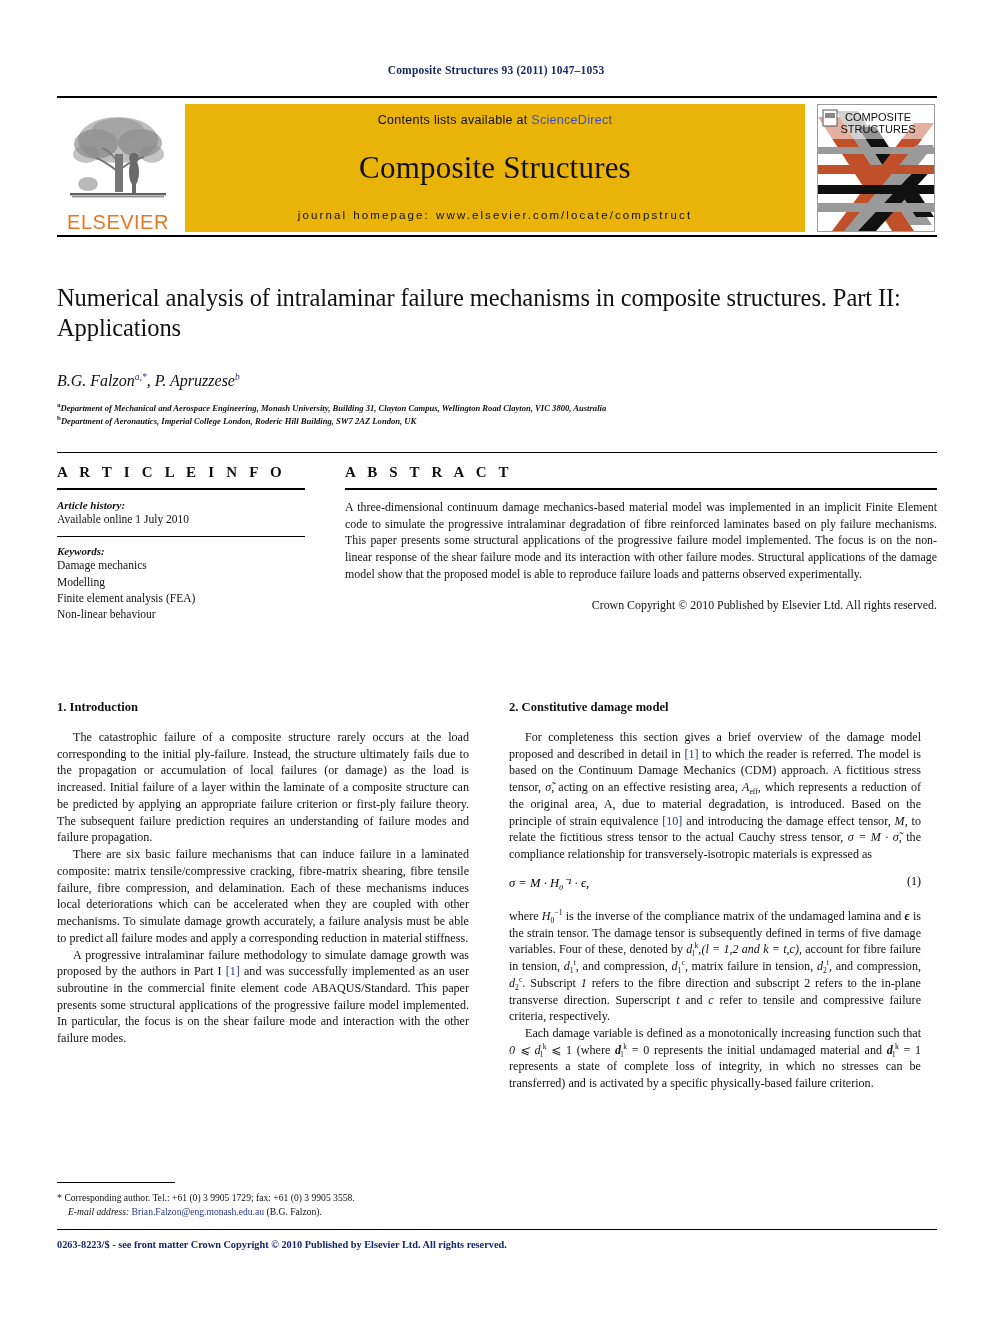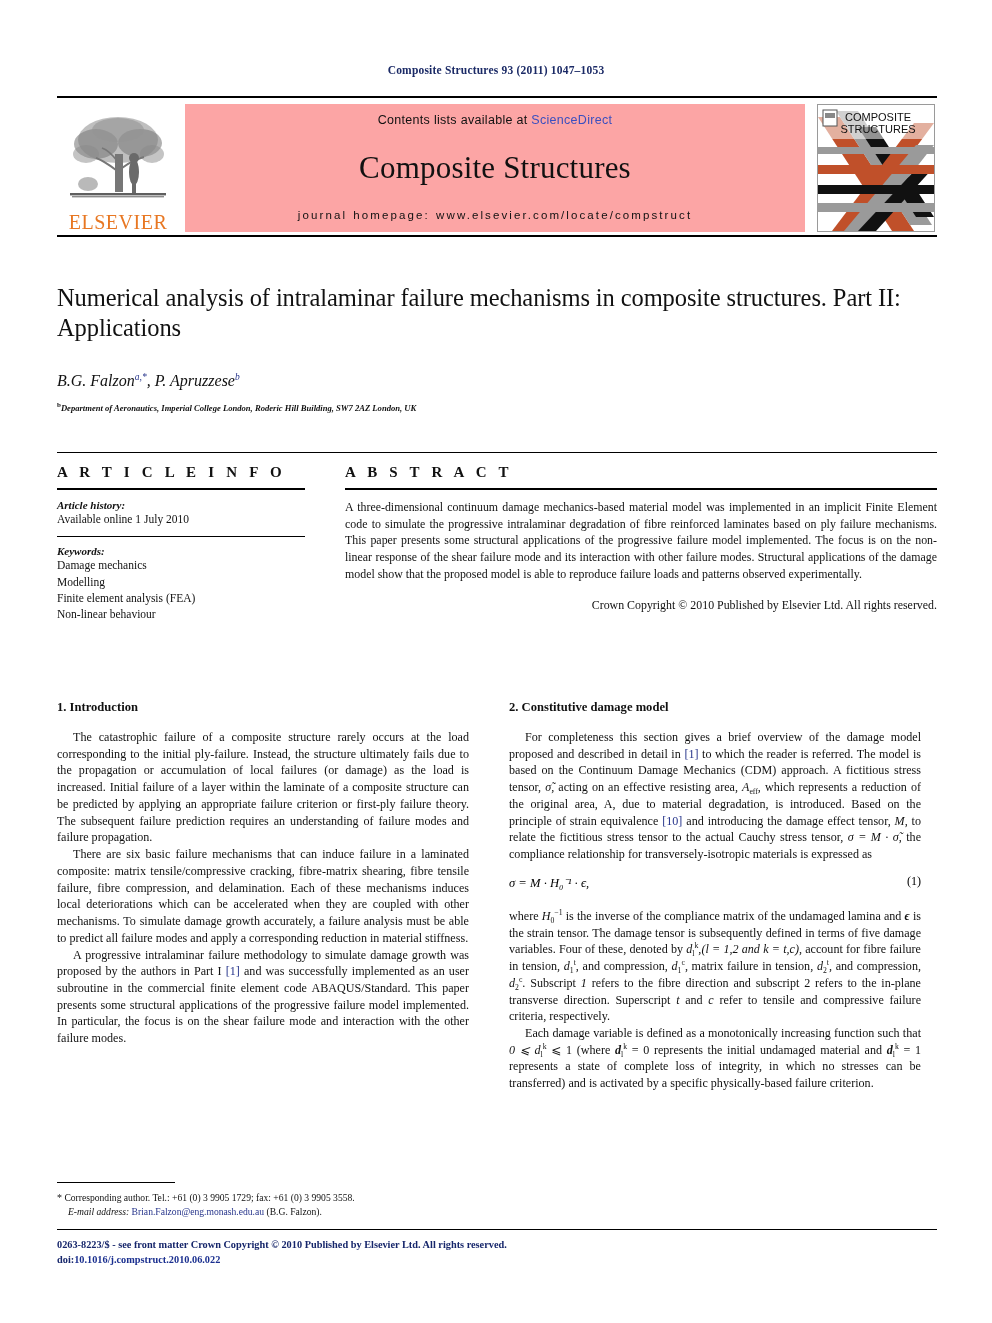--- a/index.html
+++ b/index.html
@@ -34,30 +34,30 @@
   }
   .masthead-rule-bottom {
     position:absolute; left:0; top:139px; width:880px; height:2px; background:#000;
   }
   .elsevier-block {
     position:absolute; left:2px; top:8px; width:118px; height:128px;
     display:flex; flex-direction:column; align-items:center; justify-content:flex-end;
   }
   .tree-svg { width:104px; height:100px; display:block; }
   .elsevier-word {
-    font-family:Liberation Serif, serif;
+    font-family:Liberation Sans, sans-serif;
     color:#E87722;
     font-size:20px;
     letter-spacing:0.5px;
     line-height:1;
     margin-top:2px;
   }
   .banner {
     position:absolute; left:128px; top:8px; width:620px; height:128px;
-    background:#fca5a5;
+    background:#eab308;
     display:flex; flex-direction:column; align-items:center; justify-content:space-between;
     padding:9px 0 11px 0;
   }
   .contents-line {
     font-family:"Liberation Sans", sans-serif;
     font-size:12.5px;
     color:#111;
     letter-spacing:.3px;
   }
   .sd-link { color:#3a4fbf; }
@@ -226,20 +226,21 @@
       </svg>
     </div>
 
     <div class="masthead-rule-bottom"></div>
   </div>
 
   <div class="title-block">
     <h1 class="paper-title">Numerical analysis of intralaminar failure mechanisms in composite structures. Part II: Applications</h1>
     <div class="authors"><span>B.G. Falzon</span><sup>a,*</sup><span>, </span><span>P. Apruzzese</span><sup>b</sup></div>
     <div class="affils">
+      <div class="affil"><sup>a</sup><span>Department of Mechanical and Aerospace Engineering, Monash University, Building 31, Clayton Campus, Wellington Road Clayton, VIC 3800, Australia</span></div>
       <div class="affil"><sup>b</sup><span>Department of Aeronautics, Imperial College London, Roderic Hill Building, SW7 2AZ London, UK</span></div>
     </div>
   </div>
 
   <div class="infoabs">
     <div class="infoabs-rule-top"></div>
 
     <div class="col-info">
       <div class="sec-head">A R T I C L E   I N F O</div>
       <div class="hr-thick"></div>
@@ -291,16 +292,15 @@
 
   <div class="footnote">
     <div class="fn-rule"></div>
     <div class="fn-text"><span class="fn-star">*</span> <span>Corresponding author. Tel.: +61 (0) 3 9905 1729; fax: +61 (0) 3 9905 3558.</span></div>
     <div class="fn-text" style="padding-left:11px;text-indent:0"><span class="fn-em">E-mail address:</span> <span class="fn-link">Brian.Falzon@eng.monash.edu.au</span><span> (B.G. Falzon).</span></div>
   </div>
 
   <div class="footer">
     <div class="footer-rule"></div>
     <div class="footer-line">0263-8223/$ - see front matter Crown Copyright © 2010 Published by Elsevier Ltd. All rights reserved.</div>
-    <div class="footer-line"><span>doi:</span><span class="footer-doi">10.1016/j.compstruct.2010.06.022</span></div>
   </div>
 
 </div>
 
 </body></html>

